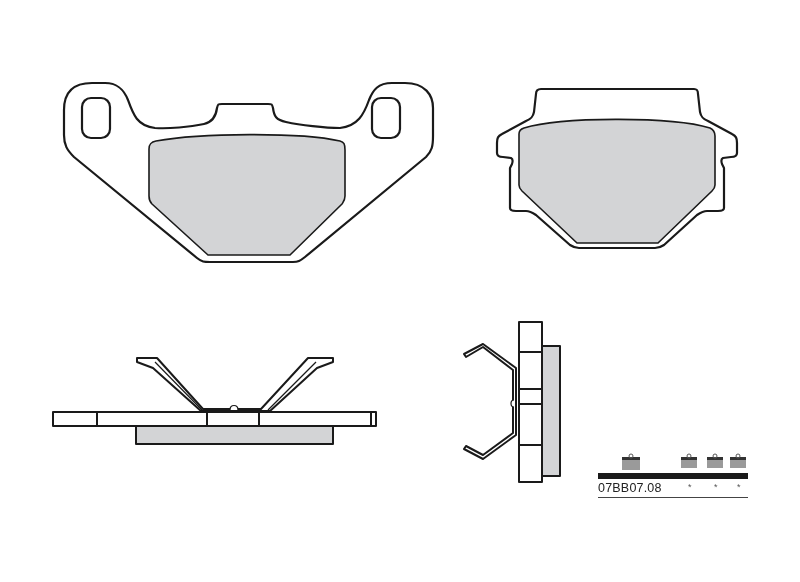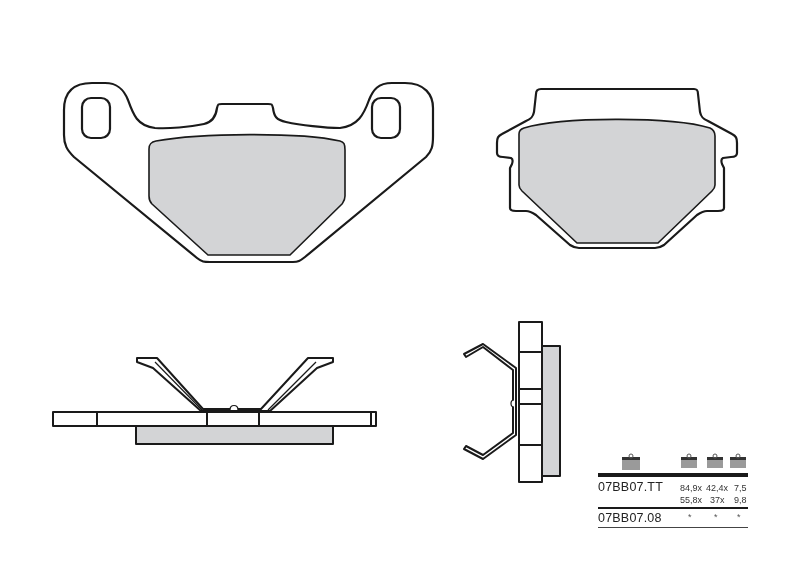--- a/index.html
+++ b/index.html
@@ -157,29 +157,20 @@
         <circle cx="9" cy="4" r="2" fill="none" stroke="#555" stroke-width="1"></circle>
     </svg>
     <svg class="mini" style="left:131px" width="18" height="18">
       <rect x="1" y="5" width="16" height="3" fill="#333"></rect>
         <rect x="1" y="8" width="16" height="8" fill="#9a9a9a"></rect>
         <circle cx="9" cy="4" r="2" fill="none" stroke="#555" stroke-width="1"></circle>
     </svg>
   </div>
   <div class="bar-thick"></div>
 
-  <div class="row" style="height:30px;">
-    <span class="code" style="position:absolute;left:0;top:3px;">07BB07.TT</span>
-    <span class="vals" style="left:82px;top:6px;">84,9x</span>
-    <span class="vals" style="left:108px;top:6px;">42,4x</span>
-    <span class="vals" style="left:136px;top:6px;">7,5</span>
-    <span class="vals" style="left:82px;top:18px;">55,8x</span>
-    <span class="vals" style="left:112px;top:18px;">37x</span>
-    <span class="vals" style="left:136px;top:18px;">9,8</span>
-  </div>
   <div class="bar-mid"></div>
 
   <div class="row" style="height:18px;">
     <span class="code" style="position:absolute;left:0;top:2px;">07BB07.08</span>
     <span class="dot" style="left:90px;top:3px;">*</span>
     <span class="dot" style="left:116px;top:3px;">*</span>
     <span class="dot" style="left:139px;top:3px;">*</span>
   </div>
   <div class="bar-thin"></div>
 </div>

